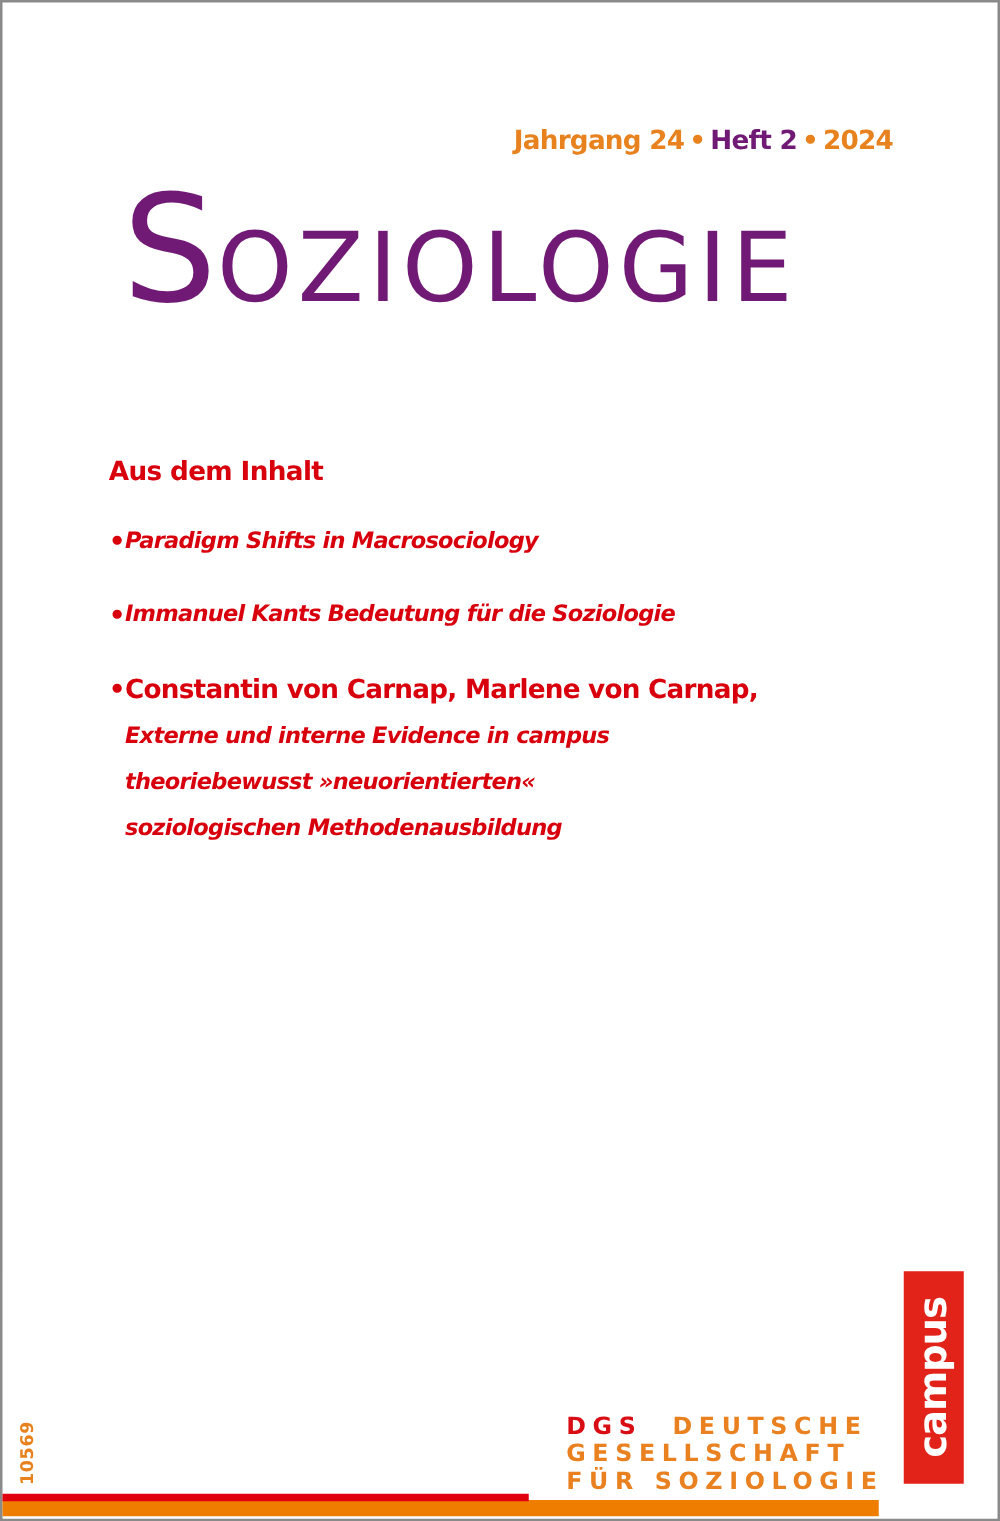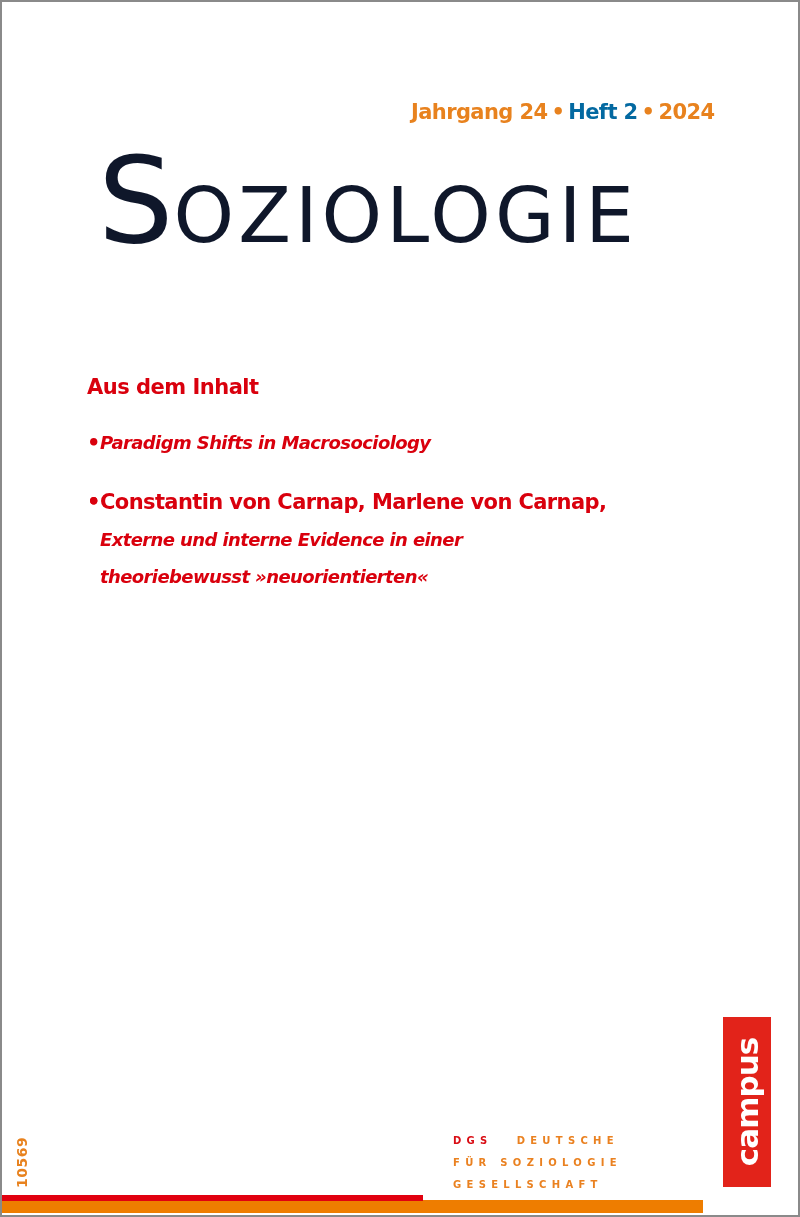--- a/index.html
+++ b/index.html
@@ -11,32 +11,32 @@
     .frame {
       position: absolute; left: 0; top: 0; width: 796px; height: 1213px;
       border: 2px solid #8a8a8a; border-right-width: 2px; border-bottom-width: 4px;
       box-sizing: content-box;
     }
     .issue-line {
       position: absolute; left: 411px; top: 100px;
       font-size: 21px; font-weight: bold; letter-spacing: -0.6px;
       white-space: nowrap; color: #e8821e;
     }
-    .issue-line .heft { color: #0369a1; }
+    .issue-line .heft { color: #701a75; }
     .issue-line .dot { margin: 0 4px; }
     .title {
       position: absolute; left: 98px; top: 142px;
-      color: #0f172a; white-space: nowrap;
+      color: #701a75; white-space: nowrap;
       font-family: "DejaVu Sans", sans-serif; font-weight: normal;
       line-height: 1;
     }
     .title .big { font-size: 119px; letter-spacing: 0; }
     .title .small { font-size: 77px; letter-spacing: 4px; }
     .toc {
-      position: absolute; left: 87px; top: 372px; width: 620px;
+      position: absolute; left: 87px; top: 362px; width: 620px;
       color: #d9000d;
     }
     .toc-heading {
       font-size: 21px; font-weight: bold; letter-spacing: -0.5px;
       margin: 0 0 22px 0; padding-left: 0; line-height: 30px;
     }
     .toc-item { margin-bottom: 22px; }
     .toc-author {
       font-size: 21px; font-weight: bold; letter-spacing: -0.6px;
       line-height: 38px; position: relative; padding-left: 13px;
@@ -49,21 +49,21 @@
       letter-spacing: -0.6px; line-height: 37px; padding-left: 13px;
     }
     .isbn {
       position: absolute; left: 2px; top: 1152px;
       transform-origin: left top; transform: rotate(-90deg) translate(-36px, 12px);
       color: #e8821e; font-size: 14px; font-weight: bold; letter-spacing: 0.5px;
       white-space: nowrap;
     }
     .dgs {
       position: absolute; left: 453px; top: 1130px;
-      font-size: 10px; font-weight: bold; line-height: 22px;
+      font-size: 19px; font-weight: bold; line-height: 22px;
       color: #ea8120; letter-spacing: 5.3px; white-space: nowrap;
     }
     .dgs .abbr { color: #d90d14; margin-right: 24px; }
     .bar-red {
       position: absolute; left: 2px; top: 1195px; width: 421px; height: 6px;
       background: #e1000f;
     }
     .bar-orange {
       position: absolute; left: 2px; top: 1200px; width: 701px; height: 13px;
       background: #ee7d00;
@@ -99,38 +99,40 @@
     <div class="toc-author">
       <span class="bullet">•</span>
     </div>
     <div class="toc-title">Paradigm Shifts in Macrosociology</div>
   </div>
 
   <div class="toc-item">
     <div class="toc-author">
       <span class="bullet">•</span>
     </div>
+    <div class="toc-title">Immanuel Kants Bedeutung für die Soziologie</div>
   </div>
 
   <div class="toc-item">
     <div class="toc-author">
       <span class="bullet">•</span>
       <span>Constantin von Carnap, Marlene von Carnap,</span>
     </div>
-    <div class="toc-title">Externe und interne Evidence in einer</div>
+    <div class="toc-title">Externe und interne Evidence in campus</div>
     <div class="toc-title">theoriebewusst »neuorientierten«</div>
+    <div class="toc-title">soziologischen Methodenausbildung</div>
   </div>
 </div>
 
 <div class="isbn">10569</div>
 
 <div class="dgs">
   <div><span class="abbr">DGS</span><span>DEUTSCHE</span></div>
+  <div>GESELLSCHAFT</div>
   <div>FÜR SOZIOLOGIE</div>
-  <div>GESELLSCHAFT</div>
 </div>
 
 <div class="bar-orange"></div>
 <div class="bar-red"></div>
 
 <div class="campus">
   <span class="campus-text">campus</span>
 </div>
 
 </body></html>

